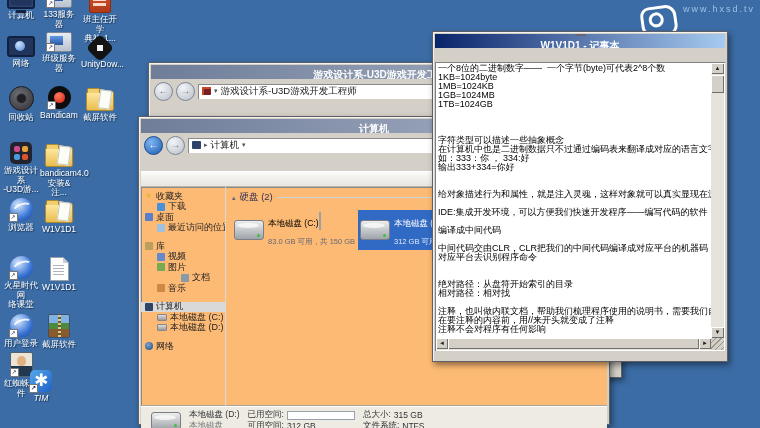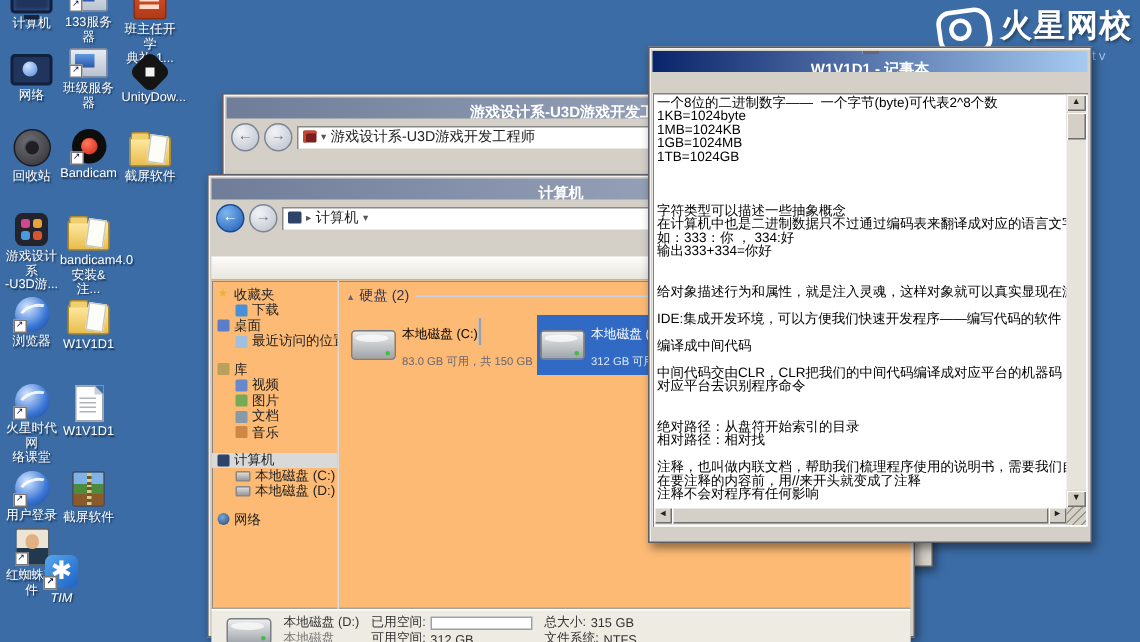--- a/index.html
+++ b/index.html
@@ -129,21 +129,20 @@
   .ime-it{min-width:12px;height:13px;font-size:10px;line-height:13px;color:#cfe0f2;text-align:center;cursor:pointer;}
 </style>
 </head>
 <body>
 
 <div id="screen">
 
   <div class="logo">
     <div class="logo-ic"></div>
     <div>
-      <div class="logo-title">火星网校</div>
       <div class="logo-sub">www.hxsd.tv</div>
     </div>
   </div>
 
   <div class="dicons">
 
   <div class="dicon" style="left: 0px; top: -12px;">
         <span class="ic monitor"></span>
         <span class="dlabel">计算机</span>
       </div>
@@ -317,21 +316,21 @@
             <span>库</span>
           </div>
           <div class="trow" style="padding-left: 16px;">
             <span class="ti video"></span>
             <span>视频</span>
           </div>
           <div class="trow" style="padding-left: 16px;">
             <span class="ti pic"></span>
             <span>图片</span>
           </div>
-          <div class="trow" style="padding-left: 16px;">
+          <div class="trow" style="padding-left: 16px; margin-left: 24px;">
             <span class="ti doc"></span>
             <span>文档</span>
           </div>
           <div class="trow" style="padding-left: 16px;">
             <span class="ti music"></span>
             <span>音乐</span>
           </div>
           <div class="trow spacer">
             <span class="ti"></span>
             <span></span>

